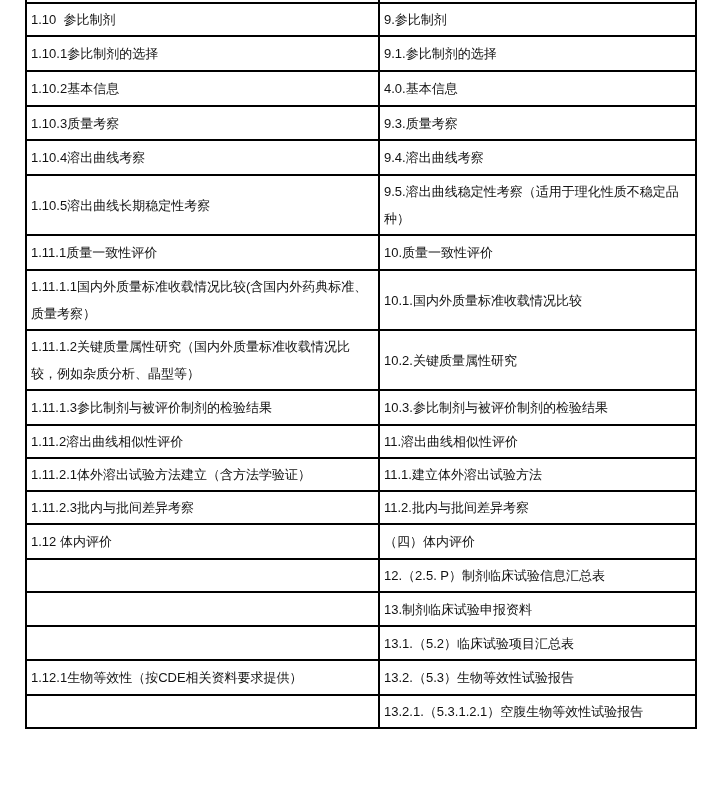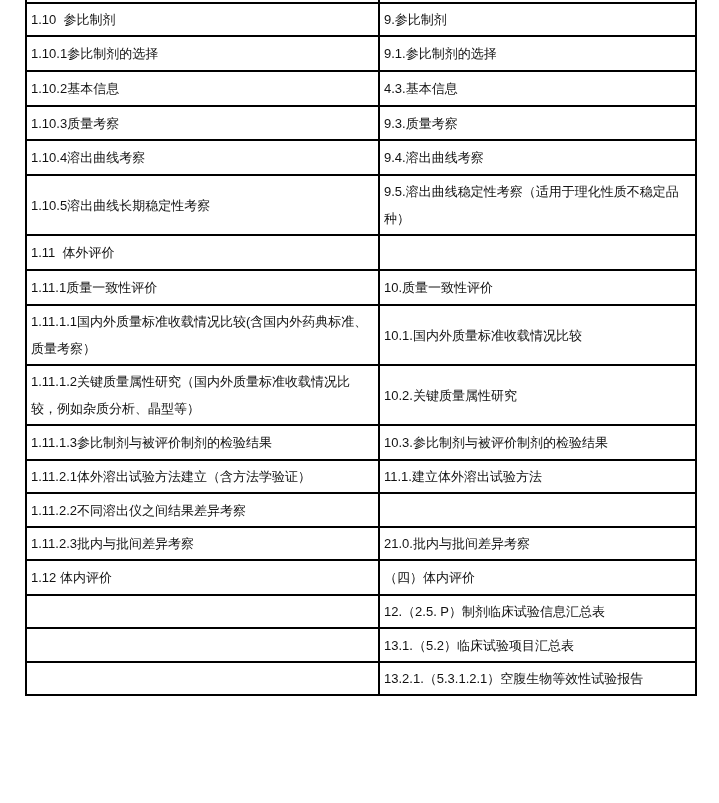--- a/index.html
+++ b/index.html
@@ -52,77 +52,81 @@
       <tr style="height:28px">
         <td>1.10  参比制剂</td>
         <td>9.参比制剂</td>
       </tr>
       <tr style="height:35px">
         <td>1.10.1参比制剂的选择</td>
         <td>9.1.参比制剂的选择</td>
       </tr>
       <tr style="height:35px">
         <td>1.10.2基本信息</td>
-        <td>4.3.基本信息</td>
+        <td>4.0.基本信息</td>
       </tr>
       <tr style="height:34px">
         <td>1.10.3质量考察</td>
         <td>9.3.质量考察</td>
       </tr>
       <tr style="height:35px">
         <td>1.10.4溶出曲线考察</td>
         <td>9.4.溶出曲线考察</td>
       </tr>
       <tr style="height:31px">
         <td>1.10.5溶出曲线长期稳定性考察</td>
         <td>9.5.溶出曲线稳定性考察（适用于理化性质不稳定品种）</td>
-      </tr>
-      <tr style="height:35px">
-        <td>1.11  体外评价</td>
-        <td></td>
       </tr>
       <tr style="height:35px">
         <td>1.11.1质量一致性评价</td>
         <td>10.质量一致性评价</td>
       </tr>
       <tr style="height:60px">
         <td>1.11.1.1国内外质量标准收载情况比较(含国内外药典标准、质量考察）</td>
         <td>10.1.国内外质量标准收载情况比较</td>
       </tr>
       <tr style="height:59px">
         <td>1.11.1.2关键质量属性研究（国内外质量标准收载情况比较，例如杂质分析、晶型等）</td>
         <td>10.2.关键质量属性研究</td>
       </tr>
       <tr style="height:35px">
         <td>1.11.1.3参比制剂与被评价制剂的检验结果</td>
         <td>10.3.参比制剂与被评价制剂的检验结果</td>
       </tr>
       <tr style="height:33px">
+        <td>1.11.2溶出曲线相似性评价</td>
+        <td>11.溶出曲线相似性评价</td>
+      </tr>
+      <tr style="height:33px">
         <td>1.11.2.1体外溶出试验方法建立（含方法学验证）</td>
         <td>11.1.建立体外溶出试验方法</td>
       </tr>
-      <tr style="height:34px">
-        <td>1.11.2.2不同溶出仪之间结果差异考察</td>
-        <td></td>
-      </tr>
       <tr style="height:33px">
         <td>1.11.2.3批内与批间差异考察</td>
-        <td>21.0.批内与批间差异考察</td>
+        <td>11.2.批内与批间差异考察</td>
       </tr>
       <tr style="height:35px">
         <td>1.12 体内评价</td>
         <td>（四）体内评价</td>
       </tr>
       <tr style="height:33px">
         <td></td>
         <td>12.（2.5. P）制剂临床试验信息汇总表</td>
       </tr>
       <tr style="height:34px">
         <td></td>
+        <td>13.制剂临床试验申报资料</td>
+      </tr>
+      <tr style="height:34px">
+        <td></td>
         <td>13.1.（5.2）临床试验项目汇总表</td>
+      </tr>
+      <tr style="height:35px">
+        <td>1.12.1生物等效性（按CDE相关资料要求提供）</td>
+        <td>13.2.（5.3）生物等效性试验报告</td>
       </tr>
       <tr style="height:32px">
         <td></td>
         <td>13.2.1.（5.3.1.2.1）空腹生物等效性试验报告</td>
       </tr>
 
     </tbody>
   </table>
 </div>
 

